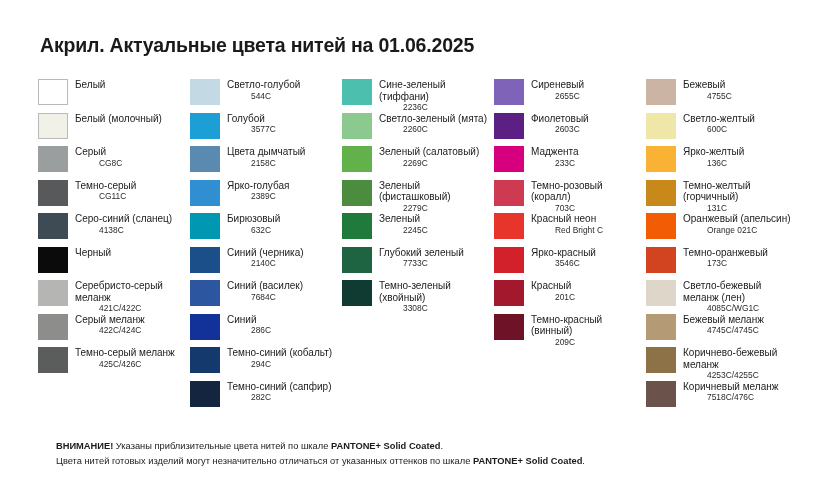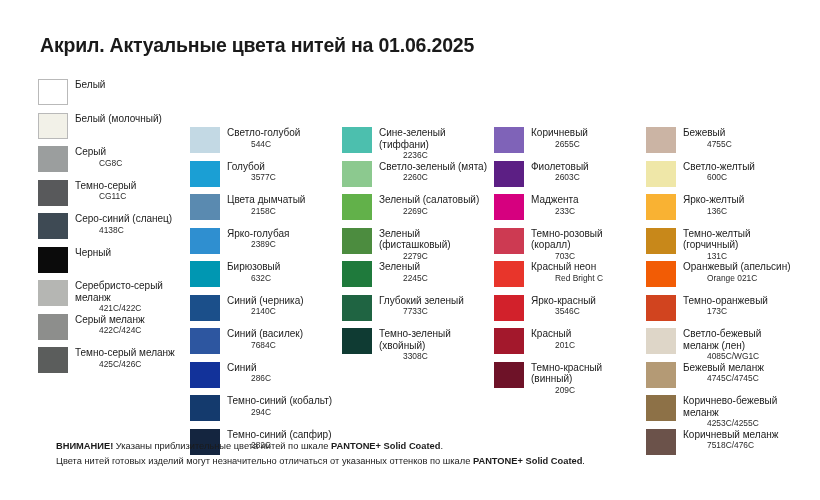--- a/index.html
+++ b/index.html
@@ -32,21 +32,20 @@
     display: flex;
     gap: 0;
     align-items: flex-start;
   }
   .col {
     width: 148px;
     flex: 0 0 148px;
   }
   .col + .col {
     margin-left: 4px;
-    margin-top: 48px;
   }
   .swatch-row {
     display: flex;
     align-items: flex-start;
     height: 33.5px;
   }
   .chip {
     width: 30px;
     height: 26px;
     flex: 0 0 30px;
@@ -288,21 +287,21 @@
           <div class="lab-name">Темно-зеленый (хвойный)</div>
           <div class="lab-code">3308C</div>
         </div>
       </div>
     </div>
 
     <div class="col">
       <div class="swatch-row">
         <div class="chip" style="background:#7f63b8"></div>
         <div class="labels">
-          <div class="lab-name">Коричневый</div>
+          <div class="lab-name">Сиреневый</div>
           <div class="lab-code">2655C</div>
         </div>
       </div>
       <div class="swatch-row">
         <div class="chip" style="background:#5c1f84"></div>
         <div class="labels">
           <div class="lab-name">Фиолетовый</div>
           <div class="lab-code">2603C</div>
         </div>
       </div>

